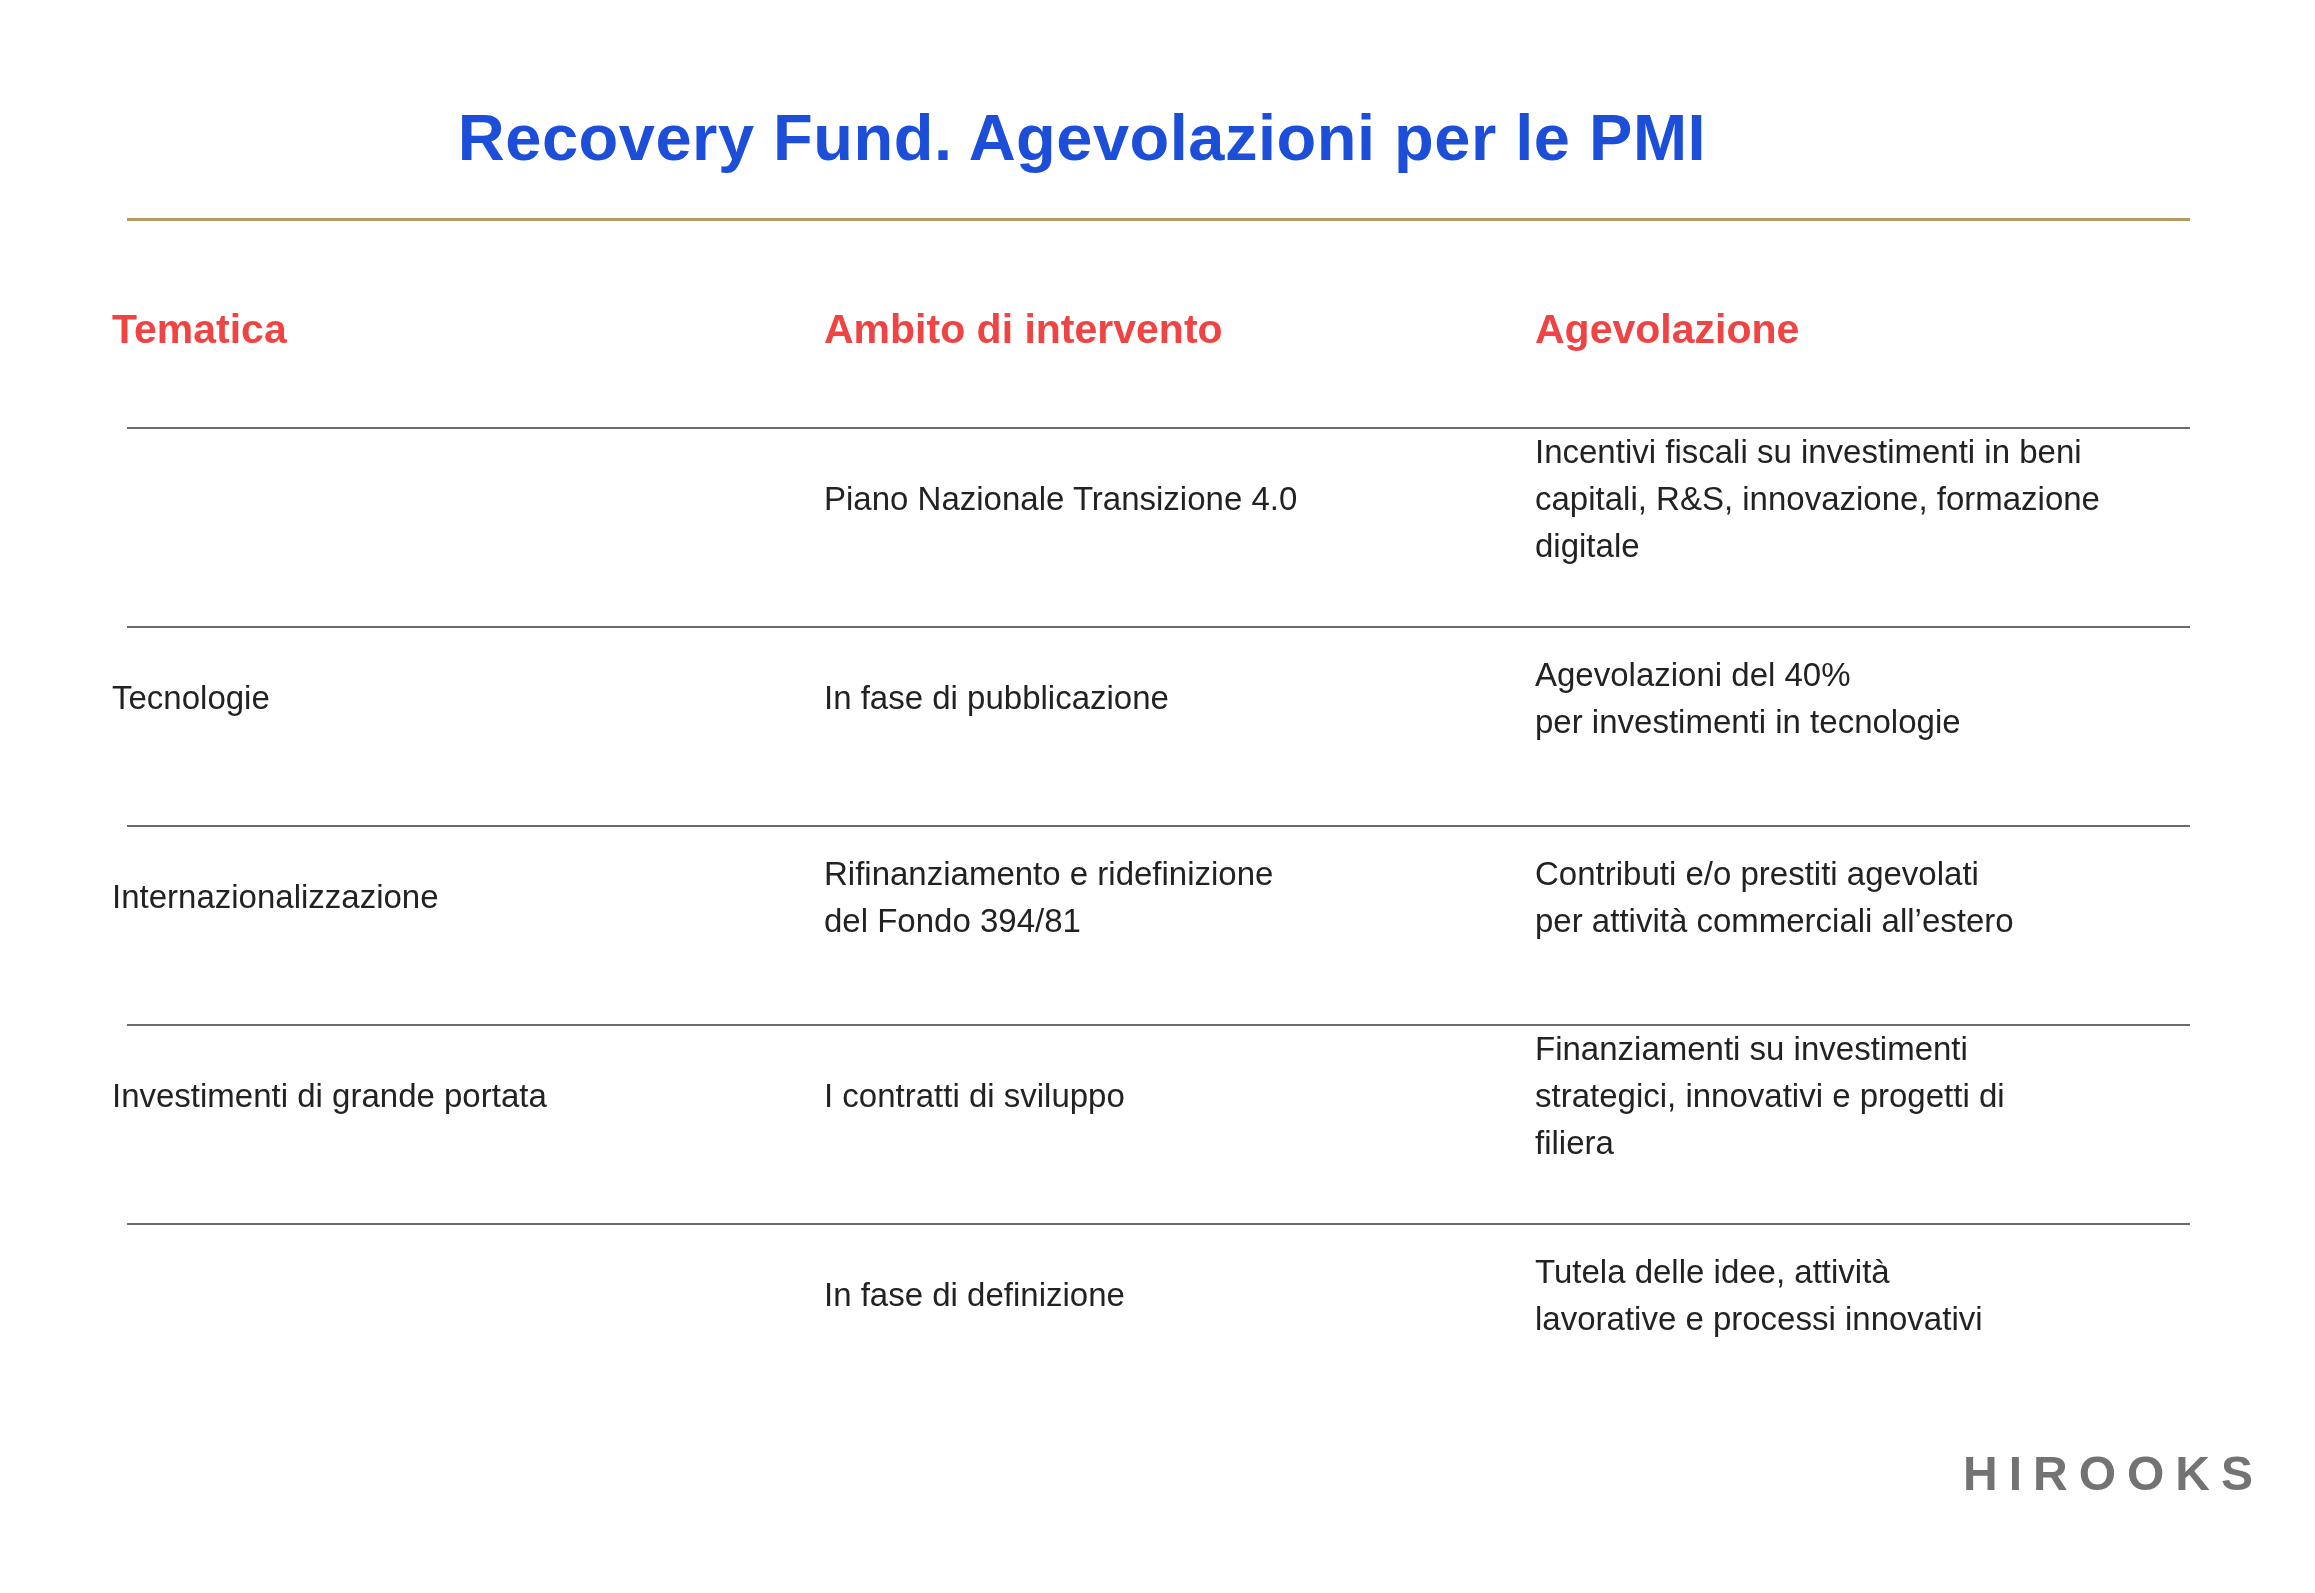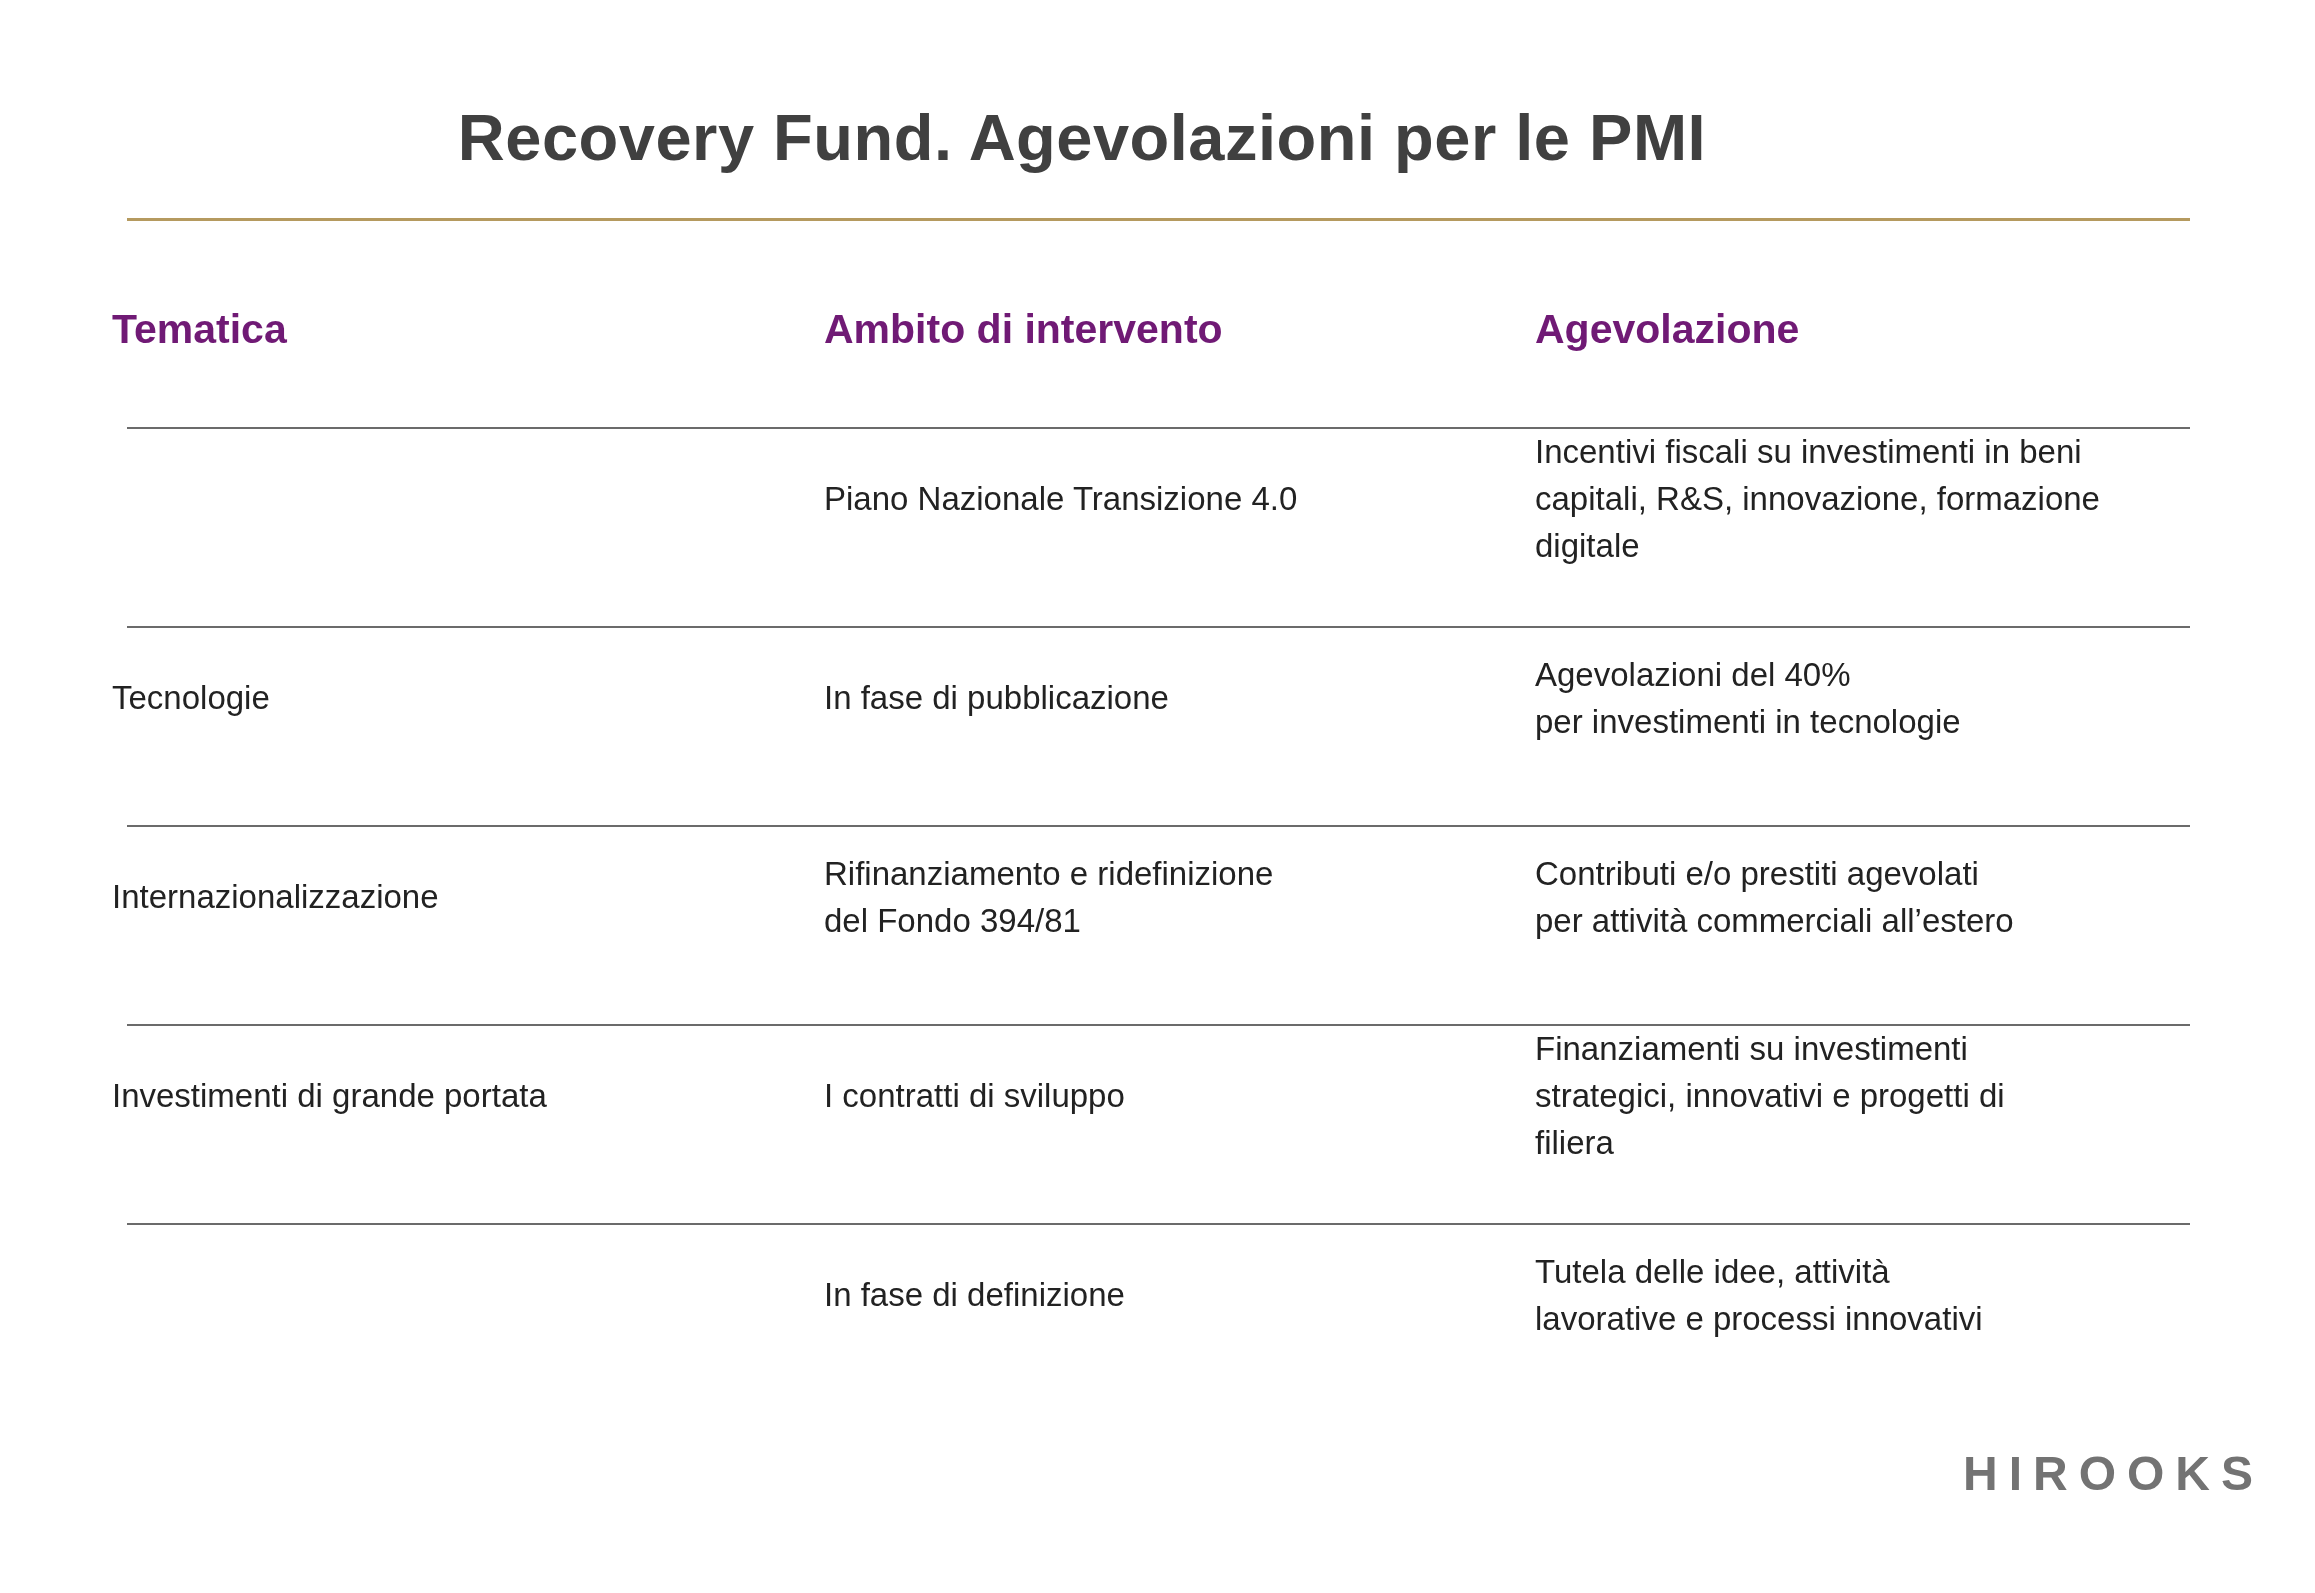--- a/index.html
+++ b/index.html
@@ -1,21 +1,21 @@
 <!DOCTYPE html>
 <html style="font-size:14.5px"><head>
 <meta charset="utf-8">
 <style>
   html, body { margin:0; padding:0; background:#ffffff; }
   body { width:2316px; height:1594px; position:relative; overflow:hidden;
          font-family:"Liberation Sans", "DejaVu Sans", sans-serif; color:#1a1a1a; }
   .title { position:absolute; left:0; top:100px; width:2164px; text-align:center;
-           font-size:65px; font-weight:bold; color:#404040; letter-spacing:0.5px; }
+           font-size:65px; font-weight:bold; color:#1d4ed8; letter-spacing:0.5px; }
   .title-rule { position:absolute; left:127px; top:218px; width:2063px; height:2.7px; background:#b59a5f; }
-  .hdr { position:absolute; top:306px; font-size:41px; font-weight:bold; color:#701a75; }
+  .hdr { position:absolute; top:306px; font-size:41px; font-weight:bold; color:#ef4444; }
   .rule { position:absolute; left:127px; width:2063px; height:1.8px; background:#6b6b6b; }
   .row { position:absolute; left:0; width:2316px; height:199px; }
   .cell { position:absolute; top:0; height:141px; display:flex; align-items:center;
           font-size:33px; font-weight:300; color:#222; line-height:47px; }
   .c1 { left:112px; width:669px; }
   .c2 { left:824px; width:669px; }
   .c3 { left:1535px; width:660px; }
   .cell span { white-space:pre-line; }
   .logo { position:absolute; left:1963px; top:1446px; font-size:48px; letter-spacing:11px;
           color:#737373; font-weight:bold; }

